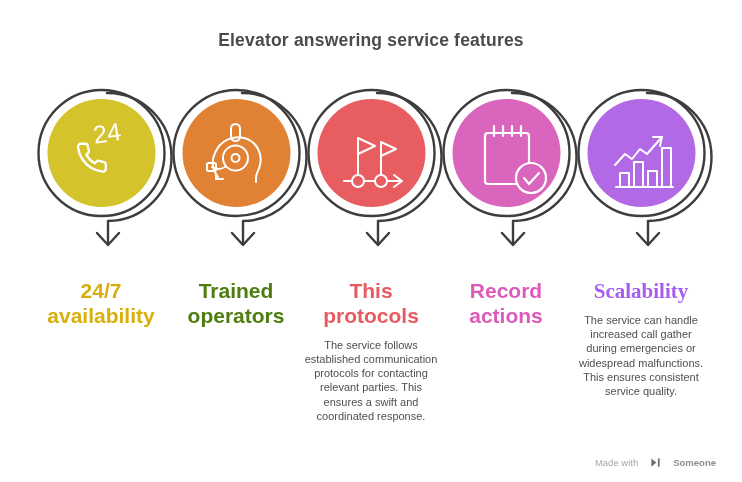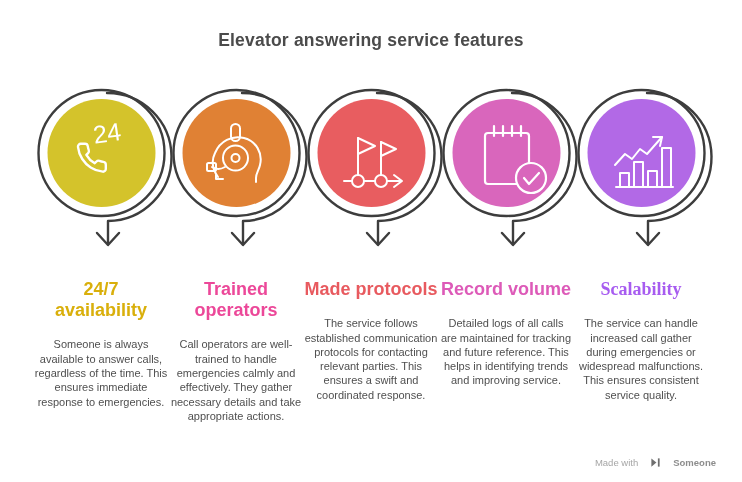--- a/index.html
+++ b/index.html
@@ -30,22 +30,22 @@
     flex:0 0 135px;
   }
   .fig{
     display:block;
     width:135px;height:186px;
     overflow:visible;
   }
   .ra{fill:none;stroke:#3d3d3d;stroke-width:2.4;stroke-linecap:round;stroke-linejoin:round;}
   .ring{fill:none;stroke:#3d3d3d;stroke-width:2.4;}
   .ftitle{
-    margin:12px 0 16px 0;
-    font-size:18px;
+    margin:12px 0 9px 0;
+    font-size:21px;
     font-weight:700;
     line-height:1.18;
     white-space:pre-line;
   }
   .fdesc{
     margin:8px 1px;
     font-size:11px;
     line-height:1.3;
     color:#4f4f4f;
   }
@@ -75,42 +75,40 @@
         <circle cx="67.5" cy="72" r="54" fill="#d4c32b"></circle>
         <g>
           <text x="59" y="61" font-size="25" fill="#fff" transform="rotate(-8 72 52)">24</text>
           <g transform="translate(41 60) scale(1.4)">
             <path d="M22 16.92v3a2 2 0 0 1-2.18 2 19.79 19.79 0 0 1-8.63-3.07 19.5 19.5 0 0 1-6-6 19.79 19.79 0 0 1-3.07-8.67A2 2 0 0 1 4.11 2h3a2 2 0 0 1 2 1.72 12.84 12.84 0 0 0 .7 2.81 2 2 0 0 1-.45 2.11L8.09 9.91a16 16 0 0 0 6 6l1.27-1.27a2 2 0 0 1 2.11-.45 12.84 12.84 0 0 0 2.81.7A2 2 0 0 1 22 16.92z" fill="none" stroke="#fff" stroke-width="1.7" stroke-linejoin="round"></path>
           </g>
         </g>
       </svg>
       <h3 class="ftitle" style="color: rgb(217, 175, 11);">24/7
 availability</h3>
-      <p class="fdesc">Someone is always available to answer calls, regardless of the time. This ensures immediate response to emergencies.</p>
     </div>
 
     <div class="col">
       <svg class="fig" viewBox="0 0 135 186">
         <path class="ra" d="M73 12 A 64 64 0 0 1 74 140 Q 74 145 74 149 L 74 163"></path>
         <path class="ra" d="M63 152 L 74 164 L 85 152"></path>
         <circle class="ring" cx="67.5" cy="72" r="63"></circle>
         <circle cx="67.5" cy="72" r="54" fill="#e08134"></circle>
         <g fill="none" stroke="#fff" stroke-width="2" stroke-linecap="round" stroke-linejoin="round">
           <path d="M49 96 c-5 -7 -7 -16 -3 -24 c5 -12 17 -18 29 -15 c12 3 19 15 16 27 c-1 5 -4 8 -4 13 v4"></path>
           <rect x="62" y="43" width="9" height="17" rx="4.5"></rect>
           <circle cx="66.5" cy="77" r="12.5"></circle>
           <circle cx="66.5" cy="77" r="4"></circle>
           <path d="M56 86 q-7 4 -13 0"></path>
           <rect x="38" y="82" width="9" height="8" rx="1.5"></rect>
           <path d="M47 94 v4 h7"></path>
         </g>
       </svg>
-      <h3 class="ftitle" style="color: #ec4899;">Trained
+      <h3 class="ftitle" style="color: #4d7c0f;">Trained
 operators</h3>
-      <p class="fdesc">Call operators are well-trained to handle emergencies calmly and effectively. They gather necessary details and take appropriate actions.</p>
     </div>
 
     <div class="col">
       <svg class="fig" viewBox="0 0 135 186">
         <path class="ra" d="M73 12 A 64 64 0 0 1 74 140 Q 74 145 74 149 L 74 163"></path>
         <path class="ra" d="M63 152 L 74 164 L 85 152"></path>
         <circle class="ring" cx="67.5" cy="72" r="63"></circle>
         <circle cx="67.5" cy="72" r="54" fill="#e85d60"></circle>
         <g fill="none" stroke="#fff" stroke-width="2" stroke-linecap="round" stroke-linejoin="round">
           <path d="M40 100 h8"></path>
@@ -118,42 +116,41 @@
           <path d="M83 100 h14"></path>
           <path d="M90 94 l8 6 -8 6"></path>
           <circle cx="54" cy="100" r="6"></circle>
           <circle cx="77" cy="100" r="6"></circle>
           <path d="M54 94 V 57"></path>
           <path d="M77 94 V 61"></path>
           <path d="M54 57 l17 8 -17 8 z"></path>
           <path d="M77 61 l15 7 -15 7 z"></path>
         </g>
       </svg>
-      <h3 class="ftitle" style="color: rgb(232, 90, 95);">Made protocols</h3>
+      <h3 class="ftitle" style="color: rgb(232, 90, 95);">This protocols</h3>
       <p class="fdesc">The service follows established communication protocols for contacting relevant parties. This ensures a swift and coordinated response.</p>
     </div>
 
     <div class="col">
       <svg class="fig" viewBox="0 0 135 186">
         <path class="ra" d="M73 12 A 64 64 0 0 1 74 140 Q 74 145 74 149 L 74 163"></path>
         <path class="ra" d="M63 152 L 74 164 L 85 152"></path>
         <circle class="ring" cx="67.5" cy="72" r="63"></circle>
         <circle cx="67.5" cy="72" r="54" fill="#d966bc"></circle>
         <g fill="none" stroke="#fff" stroke-width="2.2" stroke-linecap="round" stroke-linejoin="round">
           <rect x="46" y="52" width="44" height="51" rx="3"></rect>
           <path d="M55 45 v10"></path>
             <path d="M64 45 v10"></path>
             <path d="M73 45 v10"></path>
             <path d="M82 45 v10"></path>
           <circle cx="92" cy="97" r="15" fill="#d966bc"></circle>
           <path d="M85 97 l5 6 10 -11"></path>
         </g>
       </svg>
-      <h3 class="ftitle" style="color: rgb(221, 90, 184);">Record volume</h3>
-      <p class="fdesc">Detailed logs of all calls are maintained for tracking and future reference. This helps in identifying trends and improving service.</p>
+      <h3 class="ftitle" style="color: rgb(221, 90, 184);">Record actions</h3>
     </div>
 
     <div class="col">
       <svg class="fig" viewBox="0 0 135 186">
         <path class="ra" d="M73 12 A 64 64 0 0 1 74 140 Q 74 145 74 149 L 74 163"></path>
         <path class="ra" d="M63 152 L 74 164 L 85 152"></path>
         <circle class="ring" cx="67.5" cy="72" r="63"></circle>
         <circle cx="67.5" cy="72" r="54" fill="#b269e6"></circle>
         <g fill="none" stroke="#fff" stroke-width="2" stroke-linecap="round" stroke-linejoin="round">
           <path d="M42 106 h57"></path>

